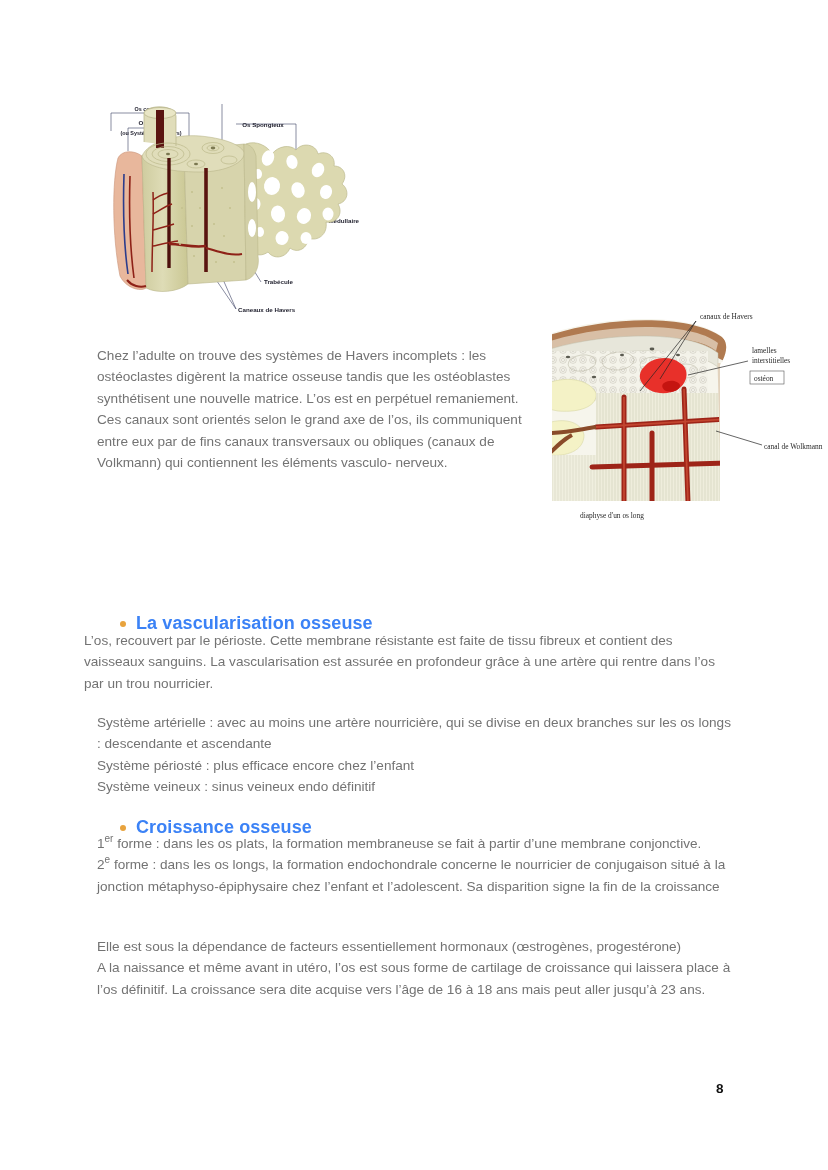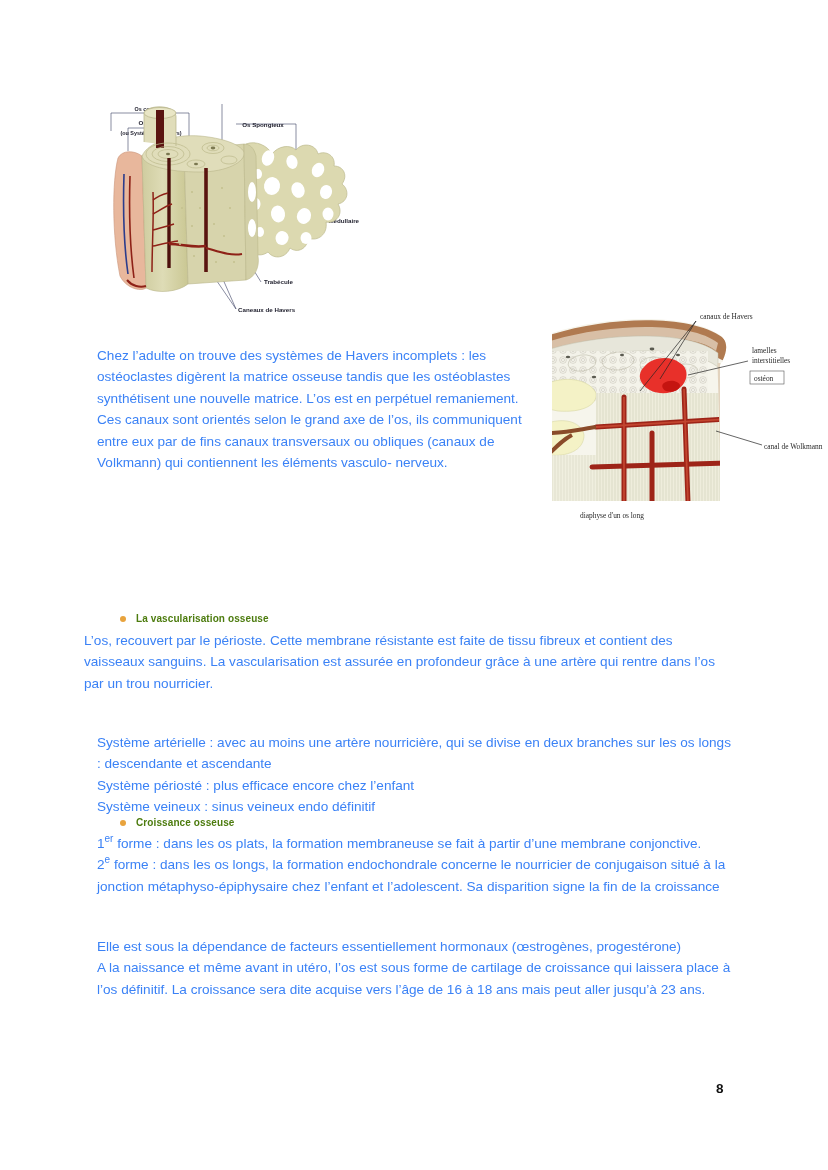--- a/index.html
+++ b/index.html
@@ -13,30 +13,30 @@
 
   
   #fig-bone{position:absolute;left:96px;top:96px;width:300px;height:230px;}
   #fig-bone svg{display:block;}
 
   
   #fig-histo{position:absolute;left:548px;top:305px;width:288px;height:220px;}
   #fig-histo svg{display:block;}
 
   
-  .para{position:absolute;font-size:13.6px;line-height:21.4px;color:#3b82f6;}
+  .para{position:absolute;font-size:13.6px;line-height:21.4px;color:#737373;}
   .para p{margin:0;}
   #para-havers{left:97px;top:345px;width:440px;}
   #para-vascu{left:84px;top:630px;width:632px;}
-  #para-systemes{left:97px;top:712px;width:640px;margin-top:20px;}
+  #para-systemes{left:97px;top:712px;width:640px;}
   #para-croiss1{left:97px;top:833px;width:640px;}
   #para-croiss2{left:97px;top:936px;width:640px;}
 
   .bullet-head{position:absolute;display:flex;align-items:center;gap:10px;
-     font-size:10px;font-weight:bold;color:#4d7c0f;letter-spacing:.1px;}
+     font-size:18px;font-weight:bold;color:#3b82f6;letter-spacing:.1px;}
   #head-vascu{left:120px;top:613px;}
   #head-croiss{left:120px;top:817px;}
   .bullet-dot{width:6px;height:6px;border-radius:50%;background:#E8A33D;display:inline-block;flex:0 0 auto;}
 
   sup{font-size:10px;vertical-align:super;line-height:0;}
 
   #page-number{position:absolute;left:716px;top:1081px;font-size:13.5px;font-weight:bold;color:#111;}
 
   
   .lbl{font-family:"Liberation Sans","DejaVu Sans",sans-serif;font-weight:bold;fill:#1d1d2b;}

